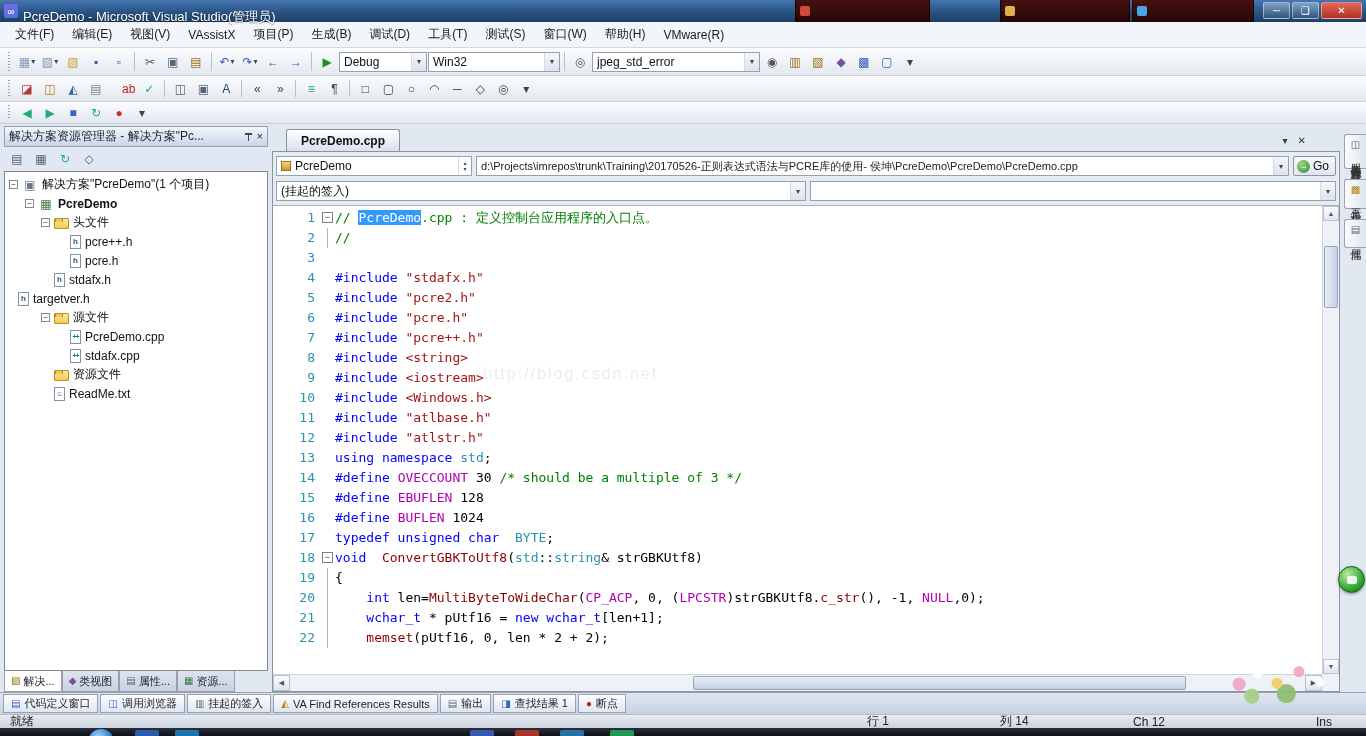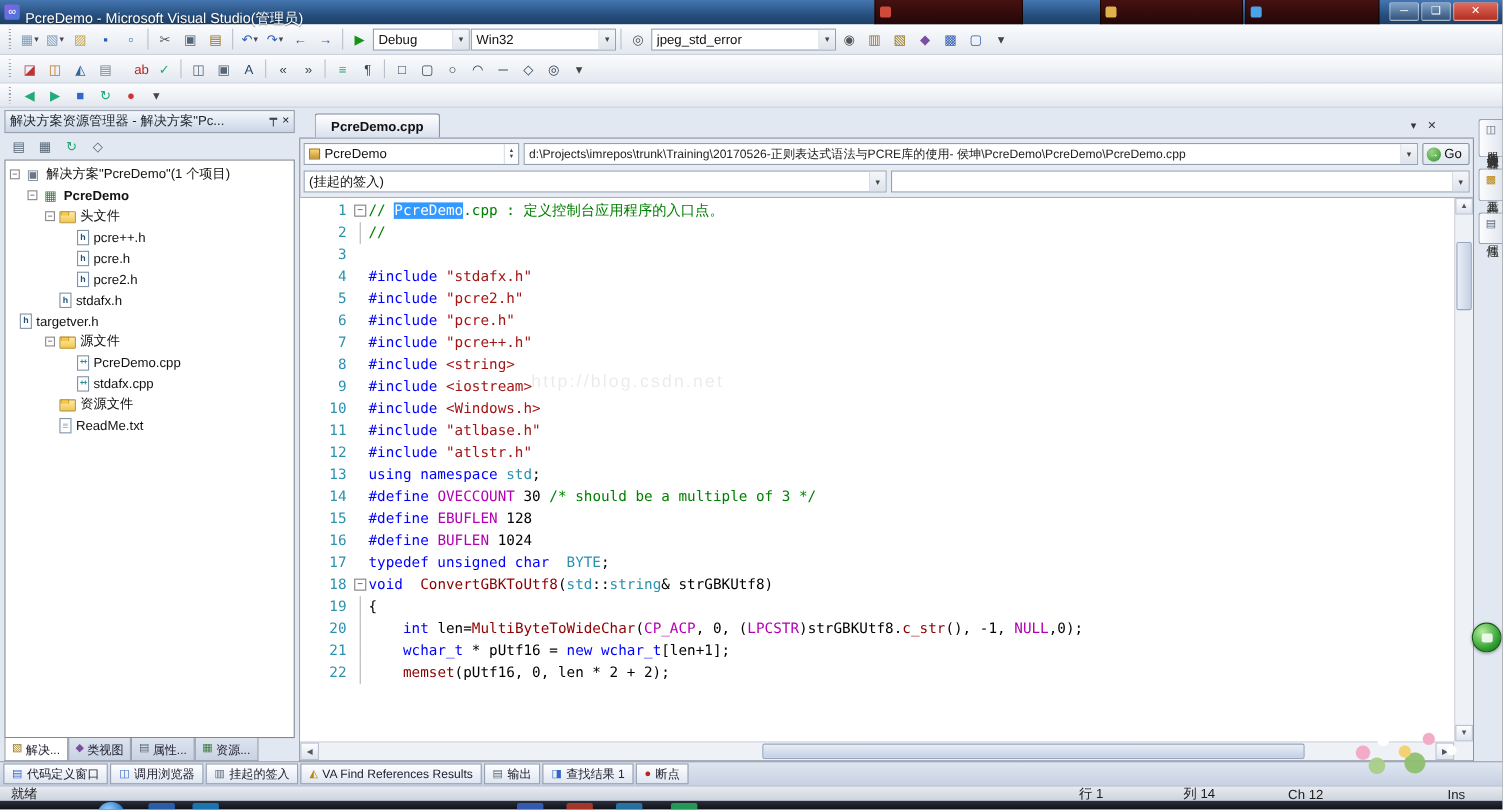--- a/index.html
+++ b/index.html
@@ -115,21 +115,21 @@
   
   .right-strip{width:26px;flex:none;display:flex;flex-direction:column;align-items:flex-end;padding-top:8px;gap:10px;}
   .vtab{width:22px;display:flex;flex-direction:column;align-items:center;gap:5px;padding:5px 0;background:linear-gradient(90deg,#fdfdfe,#dfe5ee);border:1px solid #98a2b4;border-right:none;border-radius:3px 0 0 3px;}
   .vtab-label{writing-mode:vertical-rl;font-size:11px;color:#333;letter-spacing:1px;white-space:nowrap;}
 
   
   .bottom-tabs{height:22px;flex:none;background:linear-gradient(#dfe6f1,#c7d1e2);border-top:1px solid #98a0ac;display:flex;align-items:center;padding-left:3px;gap:2px;}
   .btab{height:19px;display:flex;align-items:center;gap:4px;padding:0 7px;background:linear-gradient(#fefefe,#dee6f2);border:1px solid #98a2b4;white-space:nowrap;font-size:11px;color:#223;}
 
   
-  .statusbar{height:14px;flex:none;background:linear-gradient(#e8ebf0,#ccd3de);border-top:1px solid #b6bcc8;display:flex;align-items:center;padding:0 10px;color:#1c1c1c;}
+  .statusbar{height:14px;flex:none;background:linear-gradient(#e8ebf0,#ccd3de);border-top:1px solid #b6bcc8;display:flex;align-items:center;padding:0 10px;color:#1c1c1c;gap:38px;}
   .st-spacer{flex:1;}
   .st-cell{width:95px;flex:none;white-space:nowrap;}
   .st-cell.wide{width:145px;}
   .st-cell.last{width:40px;}
 
   
   .taskbar{height:8px;flex:none;background:linear-gradient(#2a2f3c,#0e1018);position:relative;overflow:hidden;}
   .orb{position:absolute;left:88px;top:1px;width:26px;height:26px;border-radius:50%;background:radial-gradient(circle at 40% 30%,#9fd4ff,#1f6fbf 60%,#0c3d73);}
   .tk-icon{position:absolute;top:2px;height:8px;width:24px;border-radius:2px 2px 0 0;opacity:.85;}
 
@@ -162,20 +162,34 @@
     <div class="title-frag" style="left:1132px;width:122px;">
         <span class="mini" style="background:#4aa3e6;"></span>
       </div>
     <div class="win-buttons">
       <span class="winbtn">─</span>
       <span class="winbtn">❑</span>
       <span class="winbtn close">✕</span>
     </div>
   </div>
 
+  <div class="menubar">
+      <div class="menu-item">文件(F)</div>
+      <div class="menu-item">编辑(E)</div>
+      <div class="menu-item">视图(V)</div>
+      <div class="menu-item">VAssistX</div>
+      <div class="menu-item">项目(P)</div>
+      <div class="menu-item">生成(B)</div>
+      <div class="menu-item">调试(D)</div>
+      <div class="menu-item">工具(T)</div>
+      <div class="menu-item">测试(S)</div>
+      <div class="menu-item">窗口(W)</div>
+      <div class="menu-item">帮助(H)</div>
+      <div class="menu-item">VMware(R)</div>
+    </div>
 
   <div class="toolbar tb1">
       <div class="grip"></div>
       <div class="tbtn">
         <span class="tglyph" style="color: rgb(127, 157, 185);">▦</span>
         <span class="dd">▾</span>
       </div>
       <div class="tbtn">
         <span class="tglyph" style="color: rgb(127, 157, 185);">▧</span>
         <span class="dd">▾</span>
@@ -390,25 +404,20 @@
           </div>
           <div class="tree-row" style="padding-left: 52px;">
             <span class="exp-sp"></span>
             <span class="ti ti-page ti-header"></span>
             <span class="tree-label">pcre++.h</span>
           </div>
           <div class="tree-row" style="padding-left: 52px;">
             <span class="exp-sp"></span>
             <span class="ti ti-page ti-header"></span>
             <span class="tree-label">pcre.h</span>
-          </div>
-          <div class="tree-row" style="padding-left: 52px;">
-            <span class="exp-sp"></span>
-            <span class="ti ti-page ti-header"></span>
-            <span class="tree-label">pcre2.h</span>
           </div>
           <div class="tree-row" style="padding-left: 36px;">
             <span class="exp-sp"></span>
             <span class="ti ti-page ti-header"></span>
             <span class="tree-label">stdafx.h</span>
           </div>
           <div class="tree-row" style="">
             <span class="exp-sp"></span>
             <span class="ti ti-page ti-header"></span>
             <span class="tree-label">targetver.h</span>

